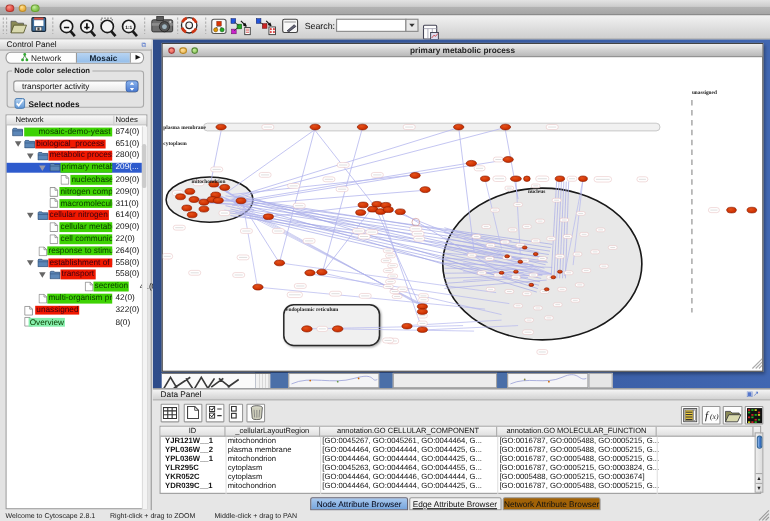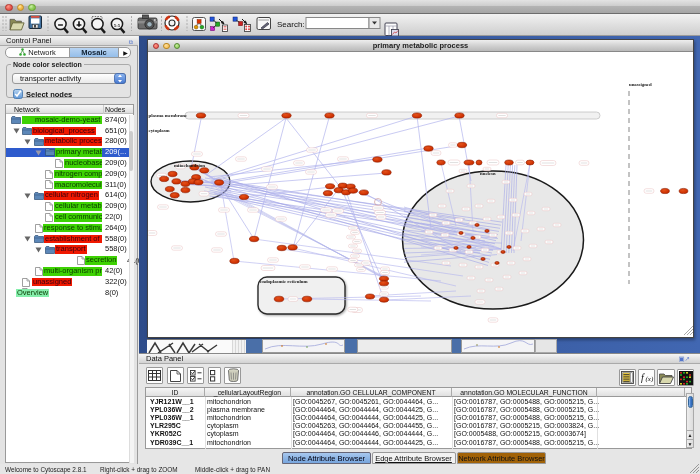--- a/index.html
+++ b/index.html
@@ -299,21 +299,21 @@
             <path d="M5 0.5 v2.5 h2.5" fill="none" stroke="#888" stroke-width="0.7"></path>
           </svg>
           <span class="abs" style="left:26px;top:0.6px;max-width:70px;overflow:hidden;white-space:nowrap;background:#f01800;color:#3a0210;font-size:7.5px;line-height:8.6px;padding:0 1px;">unassigned</span>
           <span class="abs" style="left:99px;top:0.6px;font-size:7.5px;line-height:8.6px;color:#111;">322(0)</span>
         </div>
         <div class="abs" style="left:0;top:183.0px;width:127px;height:9.6px;">
           <svg class="abs" style="left:16px;top:0.4px;" width="8" height="9">
             <path d="M0.5 8.5 v-8 h4.5 l2.5 2.5 v5.5 z" fill="#fff" stroke="#888" stroke-width="0.8"></path>
             <path d="M5 0.5 v2.5 h2.5" fill="none" stroke="#888" stroke-width="0.7"></path>
           </svg>
-          <span class="abs" style="left:10px;top:0.6px;max-width:70px;overflow:hidden;white-space:nowrap;background:#86efac;color:#0a3a00;font-size:7.5px;line-height:8.6px;padding:0 1px;">Overview</span>
+          <span class="abs" style="left:20px;top:0.6px;max-width:70px;overflow:hidden;white-space:nowrap;background:#86efac;color:#0a3a00;font-size:7.5px;line-height:8.6px;padding:0 1px;">Overview</span>
           <span class="abs" style="left:99px;top:0.6px;font-size:7.5px;line-height:8.6px;color:#111;">8(0)</span>
         </div>
         <div class="abs" style="left:122.5px;top:10px;width:5px;height:348px;background:#f4f4f4;border-left:1px solid #ddd;"></div>
         <div class="abs" style="left:123px;top:26px;width:4px;height:40px;background:#ccc;border-radius:2px;"></div>
       </div>
     </div>
     <div class="abs" style="left:139px;top:36px;width:561px;height:317px;background:linear-gradient(90deg,#2e4c8a,#4167b2);"></div>
     <div class="abs" style="left:147px;top:39px;width:547px;height:299px;background:#fff;border:1px solid #444;box-shadow:1px 2px 3px rgba(0,0,0,0.35);">
 <div class="abs" style="left:0;top:0;width:545px;height:11.5px;background:linear-gradient(#eee,#cfcfcf 55%,#b9b9b9);border-bottom:1px solid #888;">
  <div class="abs" style="left:4.5px;top:2.5px;width:6.5px;height:6.5px;border-radius:50%;background:radial-gradient(circle at 35% 30%,#ff9a8a,#e9564b);border:0.5px solid #a33;"></div>

